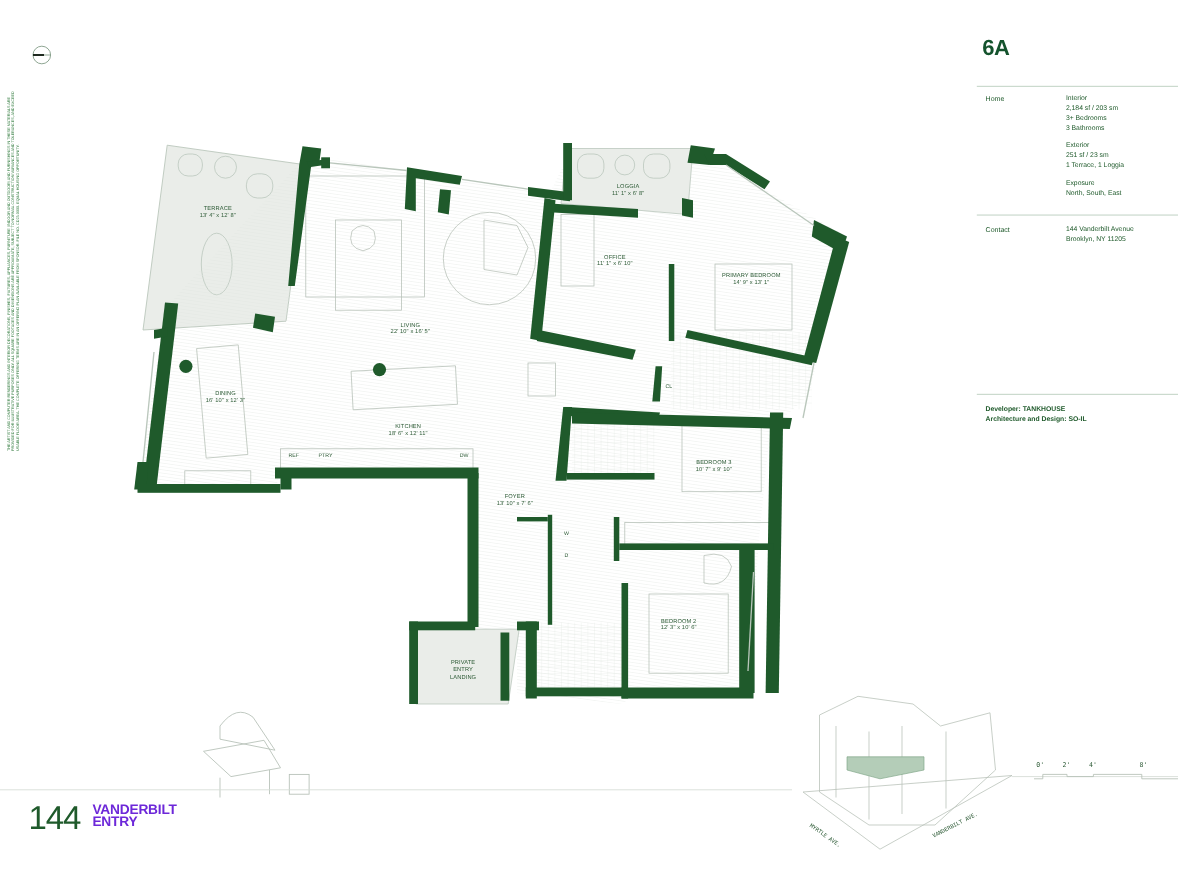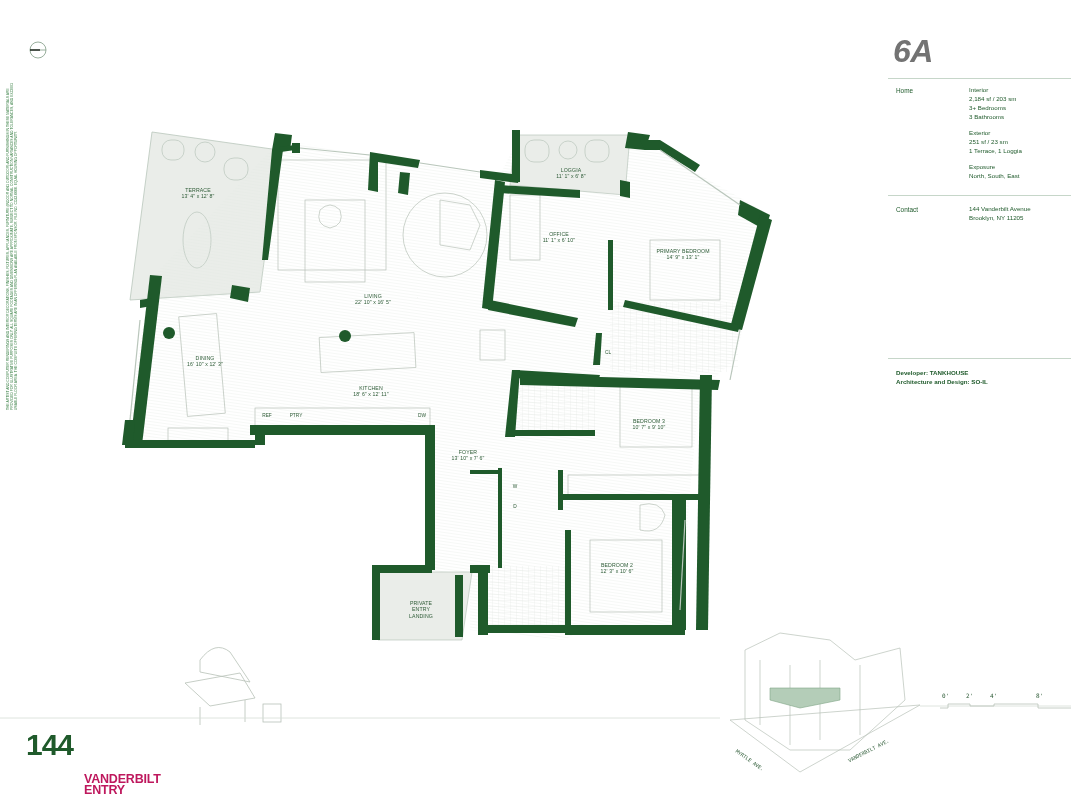--- a/index.html
+++ b/index.html
@@ -8,29 +8,29 @@
   .abs { position:absolute; }
   #north { left:27px; top:40px; }
   #disclaimer { position:absolute; left:6px; top:410px; width:330px; height:22px;
     transform-origin:0 0; transform:rotate(-90deg);
     font-size:3.4px; line-height:4.2px; color:#2f7a3c; letter-spacing:0; }
   #plan { position:absolute; left:0; top:0; }
   .room-label { position:absolute; font-size:5.2px; line-height:6.4px; text-align:center;
     color:#2c5a35; letter-spacing:0.1px; white-space:nowrap; transform:translateX(-50%); }
   .fixture-label { position:absolute; font-size:4.8px; color:#2c5a35; transform:translate(-50%,-50%); }
   
-  #unit-title { left:893px; top:33px; font-size:32px; font-weight:bold; color:#737373; letter-spacing:-0.5px;font-style:italic; }
+  #unit-title { left:893px; top:33px; font-size:20px; font-weight:bold; color:#14532d; letter-spacing:-0.5px; }
   .rule { position:absolute; height:1px; background:#c6d6c9; }
   .info-label { position:absolute; font-size:6.4px; color:#1f5a2b; }
   .info-block { position:absolute; font-size:6.2px; line-height:9px; color:#1f5a2b; }
   .info-block .gap { height:7px; }
   #credits { left:896px; top:368px; font-size:6.2px; line-height:9px; font-weight:bold; color:#1f5a2b; }
   
-  #logo-num { left:26px; top:728px; font-size:30px; font-weight:bold; color:#1f5a2b; letter-spacing:-1px; }
-  #logo-name { left:84px; top:731px; font-size:12.5px; font-weight:bold; line-height:11px; color:#be185d; letter-spacing:-0.2px;margin-top:43px; }
+  #logo-num { left:26px; top:728px; font-size:30px; font-weight:normal; color:#1f5a2b; letter-spacing:-1px; }
+  #logo-name { left:84px; top:731px; font-size:12.5px; font-weight:bold; line-height:11px; color:#6d28d9; letter-spacing:-0.2px; }
   #scale-bar { left:940px; top:692px; }
   .scale-tick { position:absolute; font-family:"DejaVu Sans Mono", monospace; font-size:6px; color:#2c5a35; }
   .street { position:absolute; font-family:"DejaVu Sans Mono", monospace; font-size:5px; color:#2c5a35; white-space:nowrap; }
 </style>
 </head>
 <body>
 
 <svg id="north" class="abs" width="28" height="20">
   <circle cx="11" cy="10" r="8" fill="none" stroke="#7f9a84" stroke-width="0.8"></circle>
   <line x1="3" y1="10" x2="13" y2="10" stroke="#1f2a20" stroke-width="1.6"></line>

